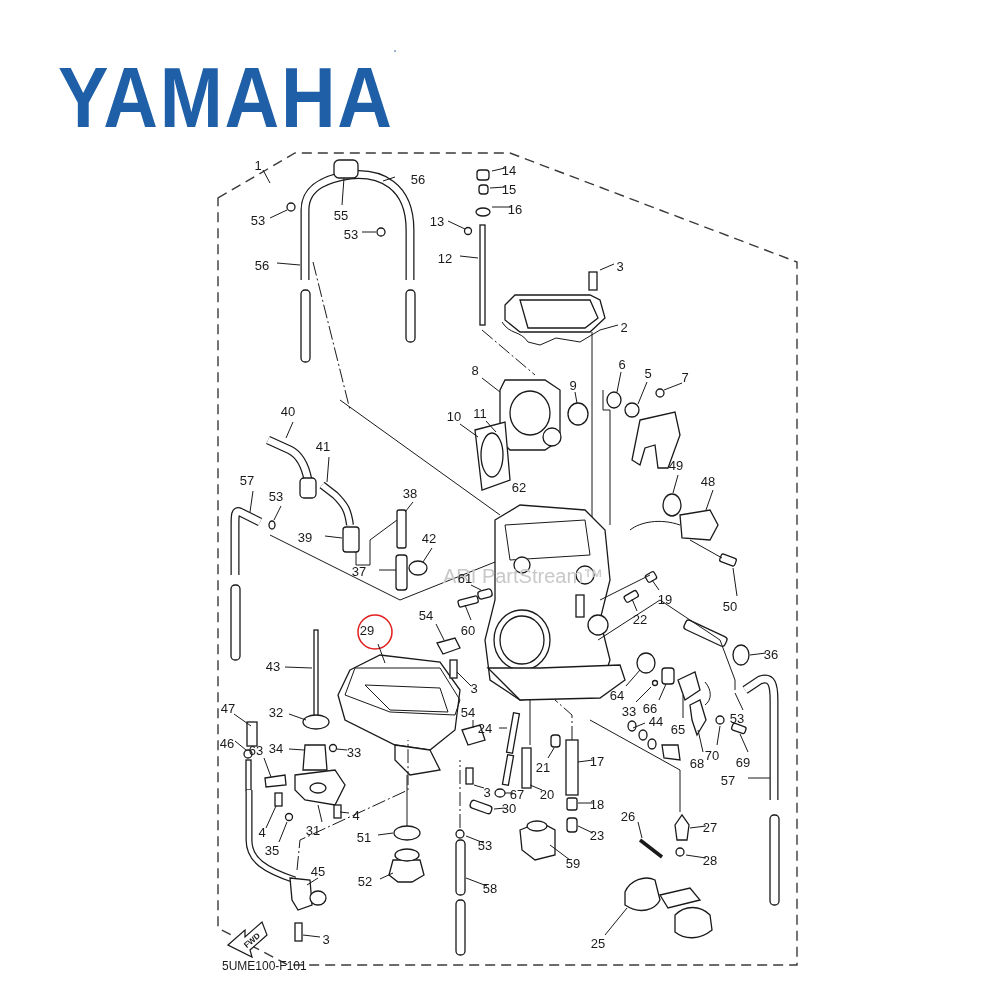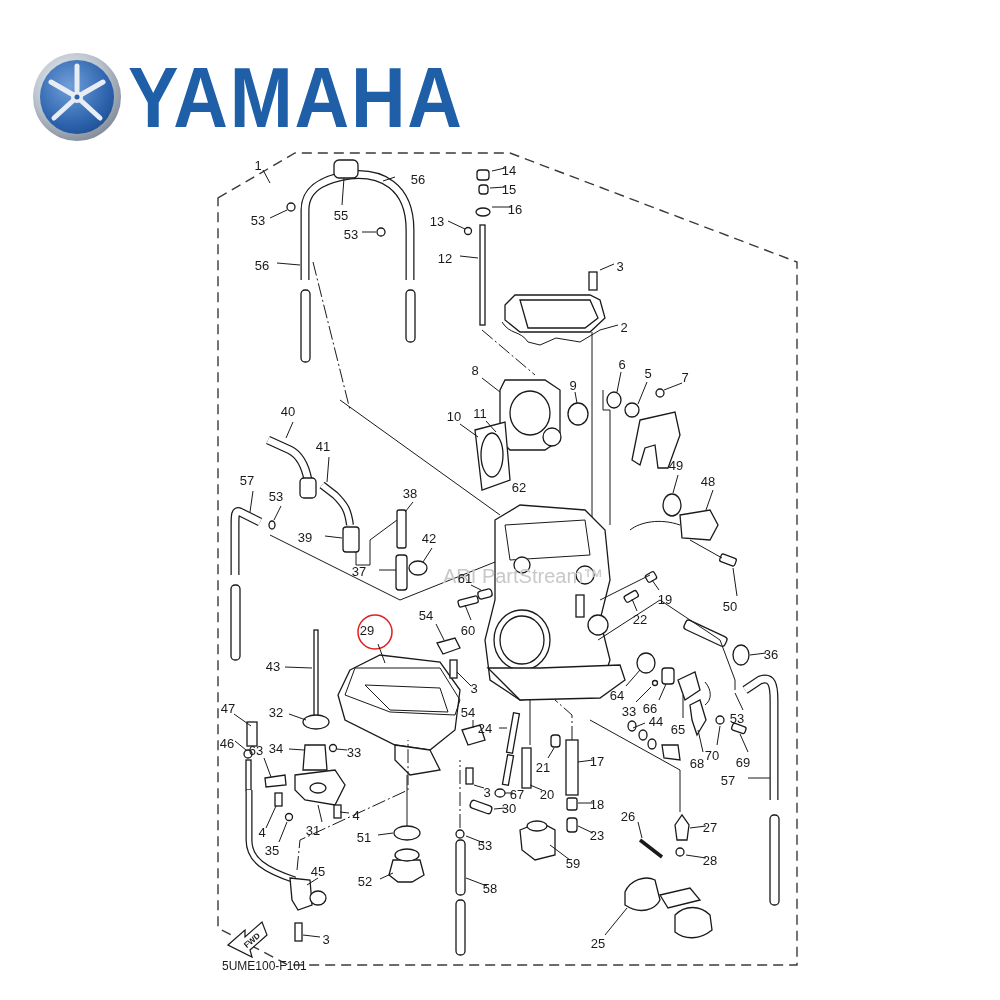--- a/index.html
+++ b/index.html
@@ -1,17 +1,17 @@
 <!DOCTYPE html>
 <html><head>
   <meta charset="utf-8">
   <style>
     html, body { margin:0; padding:0; background:#ffffff; }
     body { width:1000px; height:1000px; position:relative; overflow:hidden; font-family:"Liberation Sans", sans-serif; }
-    .logo { position:absolute; left:32px; top:50px; height:92px; display:flex; align-items:flex-end; }
+    .logo { position:absolute; left:52px; top:50px; height:92px; display:flex; align-items:flex-end;flex-direction:column; }
     .logo-emblem { width:90px; height:90px; }
     .logo-word { font-family:"Liberation Sans", sans-serif; font-weight:bold; font-size:86px; letter-spacing:2px; line-height:90px; margin-left:6px; transform:scaleX(0.88); transform-origin:left center; }
     svg.diagram { position:absolute; left:0; top:0; }
     .callout { font-family:"Liberation Sans", sans-serif; font-size:13px; fill:#1a1a1a; }
     .part { fill:#ffffff; stroke:#1a1a1a; stroke-width:1.3; }
     .leader { stroke:#1a1a1a; stroke-width:1; fill:none; }
     .dash { stroke:#3a3a3a; stroke-width:1.4; fill:none; stroke-dasharray:10 6; }
     .chain { stroke:#1a1a1a; stroke-width:1; fill:none; stroke-dasharray:14 3 2 3; }
     .watermark { font-family:"Liberation Sans", sans-serif; font-size:20px; fill:#c8c8c8; }
     .figcode { font-family:"Liberation Sans", sans-serif; font-size:12px; fill:#1a1a1a; }

